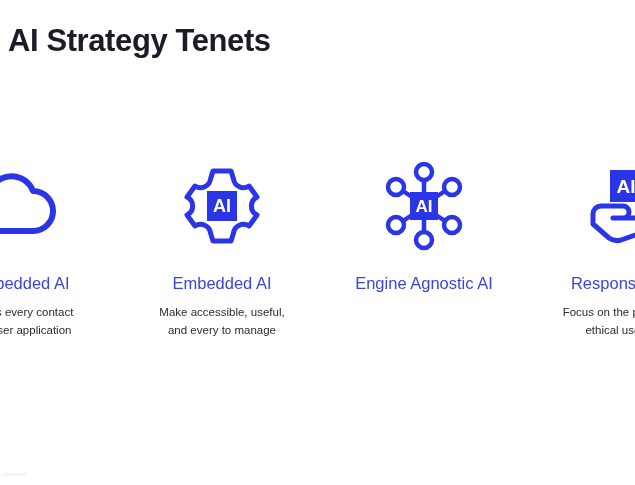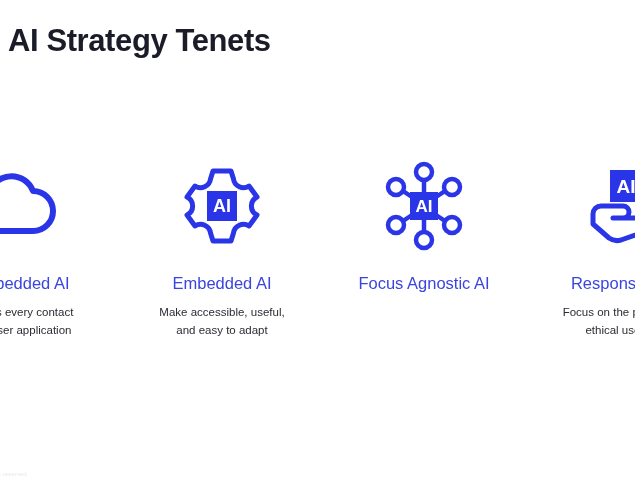--- a/index.html
+++ b/index.html
@@ -108,21 +108,21 @@
         <svg width="80" height="80" viewBox="0 0 80 80">
           <path d="M31 5 H49 L51.5 13 A10 10 0 0 0 67 20 L75 31 A10 10 0 0 0 75 49
                    L67 60 A10 10 0 0 0 51.5 67 L49 75 H31 L28.5 67 A10 10 0 0 0 13 60
                    L5 49 A10 10 0 0 0 5 31 L13 20 A10 10 0 0 0 28.5 13 Z" fill="none" stroke="#2b35e8" stroke-width="5" stroke-linejoin="round"></path>
           <rect x="25" y="25" width="30" height="30" fill="#2b35e8"></rect>
           <text x="40" y="46" font-family="'Liberation Sans', sans-serif" font-size="18" font-weight="bold" fill="#ffffff" text-anchor="middle">AI</text>
         </svg>
       </div>
       <div class="tenet-label">Embedded AI</div>
       <div class="tenet-desc">Make accessible, useful,
-and easy to adapt</div>
+and every to manage</div>
     </div>
 
     <div class="tenet">
       <div class="tenet-icon">
         <svg width="86" height="90" viewBox="0 0 86 90">
           <g stroke="#2b35e8" stroke-width="4.5" fill="none">
             <line x1="43" y1="18" x2="43" y2="36"></line>
             <line x1="43" y1="54" x2="43" y2="72"></line>
             <line x1="22" y1="30" x2="34" y2="38"></line>
             <line x1="64" y1="30" x2="52" y2="38"></line>
@@ -134,21 +134,21 @@
           <g stroke="#2b35e8" stroke-width="4.5" fill="#ffffff">
             <circle cx="43" cy="11" r="8"></circle>
             <circle cx="43" cy="79" r="8"></circle>
             <circle cx="15" cy="26" r="8"></circle>
             <circle cx="71" cy="26" r="8"></circle>
             <circle cx="15" cy="64" r="8"></circle>
             <circle cx="71" cy="64" r="8"></circle>
           </g>
         </svg>
       </div>
-      <div class="tenet-label">Focus Agnostic AI</div>
+      <div class="tenet-label">Engine Agnostic AI</div>
     </div>
 
     <div class="tenet">
       <div class="tenet-icon">
         <svg width="82" height="80" viewBox="0 0 82 80">
           <rect x="25" y="4" width="32" height="32" fill="#2b35e8"></rect>
           <text x="41" y="27" font-family="'Liberation Sans', sans-serif" font-size="19" font-weight="bold" fill="#ffffff" text-anchor="middle">AI</text>
           <path d="M8 48 A8 8 0 0 1 16 40 L38 40 A6 6 0 0 1 38 52 L28 52
                    L62 52 A8 8 0 0 1 70 60 L70 62 L36 74 A14 14 0 0 1 24 72 L8 58 Z" fill="none" stroke="#2b35e8" stroke-width="5" stroke-linejoin="round" stroke-linecap="round"></path>
         </svg>

